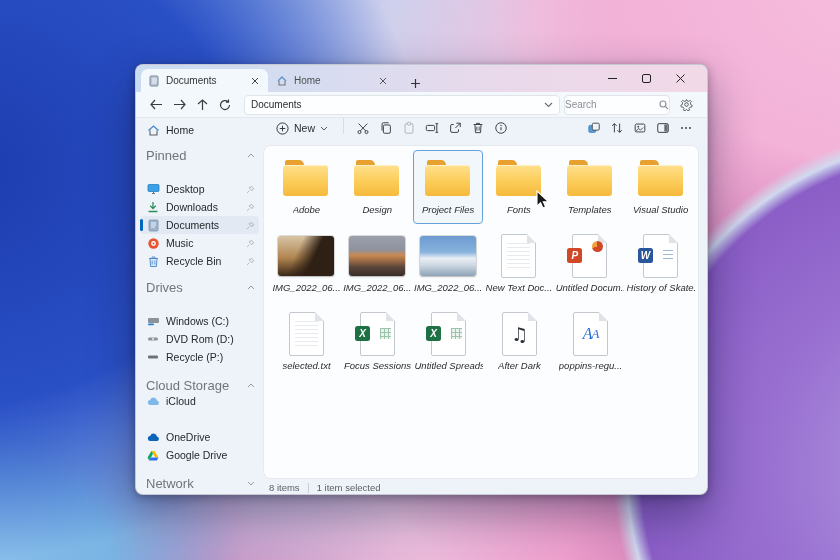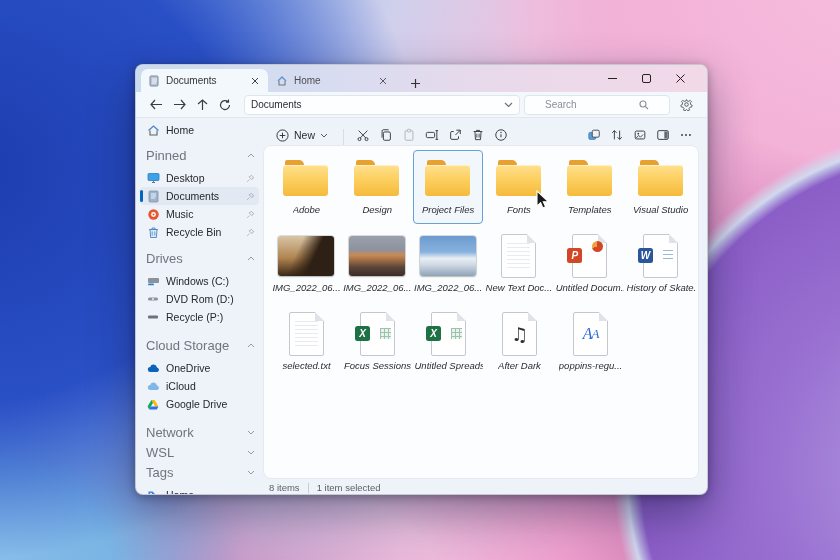--- a/index.html
+++ b/index.html
@@ -30,37 +30,37 @@
   .tab .tlabel{flex:1;margin-left:6px;white-space:nowrap;overflow:hidden;}
   .tclose{font-size:11px;color:#444;padding:0 3px;line-height:1;}
   .newtab{font-size:14px;color:#333;margin-left:10px;padding:0 4px 3px;}
   .wctl{margin-left:auto;display:flex;align-items:center;height:100%;padding-right:10px;}
   .wbtn{width:34px;height:100%;display:flex;align-items:center;justify-content:center;color:#222;}
   
   .navbar{height:26px;background:#f3f8fc;display:flex;align-items:center;border-bottom:1px solid #e3e8ee;padding:0 8px 0 10px;box-sizing:border-box;}
   .navbtn{width:20px;height:18px;display:flex;align-items:center;justify-content:center;color:#3a3d42;font-size:12px;margin-right:3px;}
   .addrbar{flex:1;height:18px;background:#fdfeff;border:1px solid #e1e5ea;border-radius:4px;display:flex;align-items:center;padding:0 6px;margin:0 4px 0 6px;}
   .addrbar .atext{font-size:10px;color:#2a2d31;flex:1;}
-  .searchbox{width:104px;height:18px;background:#fdfeff;border:1px solid #e1e5ea;border-radius:4px;display:flex;align-items:center;padding:0 20px;margin-right:6px;}
+  .searchbox{width:104px;height:18px;background:#fdfeff;border:1px solid #e1e5ea;border-radius:4px;display:flex;align-items:center;padding:0 0;margin-right:6px;}
   .searchbox .stext{font-size:10px;color:#8a8f96;flex:1;}
   
   .bodyrow{display:flex;height:378px;}
   .sidebar{width:127px;padding-top:3px;box-sizing:border-box;position:relative;flex:none;}
   .sitem{display:flex;align-items:center;height:18px;margin:0 4px;padding:0 4px 0 6px;border-radius:4px;position:relative;}
   .sitem .slabel{font-size:10.5px;color:#25282c;margin-left:6px;flex:1;white-space:nowrap;overflow:hidden;}
   .sitem .pin{margin-left:auto;opacity:.55;}
   .sitem.selected{background:#e2e9f3;}
   .sitem.selected::before{content:"";position:absolute;left:0;top:3px;bottom:3px;width:2.5px;border-radius:2px;background:#0067c0;}
   .shead{display:flex;align-items:center;height:14px;margin:0 8px 0 10px;font-size:13px;color:#70757d;}
   .shead .chev{margin-left:auto;opacity:.7;}
-  .mt9{margin-top:9px;} .mt10{margin-top:10px;align-items:center;} .mt12{margin-top:12px;} .mt6{margin-top:6px;} .mt2{margin-top:7px;}
+  .mt9{margin-top:9px;} .mt10{margin-top:10px;align-items:center;} .mt12{margin-top:12px;} .mt6{margin-top:6px;} .mt2{margin-top:18px;}
   .sic{width:14px;height:14px;display:flex;align-items:center;justify-content:center;flex:none;}
   
   .main{flex:1;display:flex;flex-direction:column;min-width:0;}
-  .toolbar{height:27px;display:flex;align-items:flex-end;padding:0 10px 0 6px;}
+  .toolbar{height:27px;display:flex;align-items:flex-start;padding:0 10px 0 6px;}
   .newbtn{display:flex;align-items:center;height:20px;padding:0 7px;border-radius:4px;color:#2a2d31;}
   .newbtn .nlabel{font-size:10.5px;margin:0 5px;}
   .tdiv{width:1px;height:16px;background:#d8dde3;margin:0 8px;}
   .tbtn{width:22px;height:20px;display:flex;align-items:center;justify-content:center;border-radius:4px;color:#3a3d42;}
   .tbtn.disabled{opacity:.35;}
   .tbspace{flex:1;}
   .tbtn + .tbtn{margin-left:1px;}
   
   .card{margin:0 8px 0 0;background:#fcfdff;border:1px solid #e6eaf0;border-radius:8px;height:334px;box-sizing:border-box;padding:4px 2px;overflow:hidden;}
   .frow{display:flex;margin-left:5px;}
@@ -245,20 +245,35 @@
         </span>
         <span class="slabel">Desktop</span>
         <span class="pin">
           <svg width="9" height="9" viewBox="0 0 12 12">
               <path d="M7 1.5l3.5 3.5-2 .6-.6 2L4 3.7l2-.6z" fill="none" stroke="#6a6f76" stroke-width="1"></path>
               <path d="M4.6 7.4L1.5 10.5" stroke="#6a6f76" stroke-width="1"></path>
             </svg>
         </span>
       </div>
 
+      <div class="sitem">
+        <span class="sic">
+          <svg width="12" height="12" viewBox="0 0 12 12">
+              <path d="M6 1v6M3.2 4.8L6 7.6l2.8-2.8" fill="none" stroke="#2f8f57" stroke-width="1.3"></path>
+              <path d="M1.5 10.5h9" stroke="#2f8f57" stroke-width="1.3"></path>
+            </svg>
+        </span>
+        <span class="slabel">Downloads</span>
+        <span class="pin">
+          <svg width="9" height="9" viewBox="0 0 12 12">
+              <path d="M7 1.5l3.5 3.5-2 .6-.6 2L4 3.7l2-.6z" fill="none" stroke="#6a6f76" stroke-width="1"></path>
+              <path d="M4.6 7.4L1.5 10.5" stroke="#6a6f76" stroke-width="1"></path>
+            </svg>
+        </span>
+      </div>
 
       <div class="sitem selected">
         <span class="sic">
           <svg width="11" height="13" viewBox="0 0 11 13">
               <rect x="1" y="1" width="9" height="11" rx="1" fill="#9db4cc" stroke="#7d94ac" stroke-width=".8"></rect>
               <path d="M3 4h5M3 6h5M3 8h4" stroke="#eef3f9" stroke-width="1"></path>
             </svg>
         </span>
         <span class="slabel">Documents</span>
         <span class="pin">
@@ -341,35 +356,35 @@
 
       <div class="shead mt12">
         <span>Cloud Storage</span>
         <span class="chev">
           <svg width="8" height="5" viewBox="0 0 8 5">
               <path d="M1 4l3-3 3 3" fill="none" stroke="#70757d" stroke-width="1"></path>
             </svg>
         </span>
       </div>
 
+      <div class="sitem">
+        <span class="sic">
+          <svg width="13" height="9" viewBox="0 0 13 9">
+              <path d="M3.5 8a2.5 2.5 0 0 1-.3-5A3.5 3.5 0 0 1 10 3.6 2.3 2.3 0 0 1 10.5 8z" fill="#7fb8e8"></path>
+            </svg>
+        </span>
+        <span class="slabel">iCloud</span>
+      </div>
       <div class="sitem mt2">
         <span class="sic">
           <svg width="13" height="9" viewBox="0 0 13 9">
               <path d="M3.5 8a2.5 2.5 0 0 1-.3-5A3.5 3.5 0 0 1 10 3.6 2.3 2.3 0 0 1 10.5 8z" fill="#0a64ba"></path>
             </svg>
         </span>
         <span class="slabel">OneDrive</span>
-      </div>
-      <div class="sitem">
-        <span class="sic">
-          <svg width="13" height="9" viewBox="0 0 13 9">
-              <path d="M3.5 8a2.5 2.5 0 0 1-.3-5A3.5 3.5 0 0 1 10 3.6 2.3 2.3 0 0 1 10.5 8z" fill="#7fb8e8"></path>
-            </svg>
-        </span>
-        <span class="slabel">iCloud</span>
       </div>
       <div class="sitem">
         <span class="sic">
           <svg width="12" height="11" viewBox="0 0 12 11">
               <path d="M4.4 1h3.2L11.4 7.6H8.2z" fill="#ffba00"></path>
               <path d="M4.4 1L.6 7.6l1.6 2.8L6 3.8z" fill="#0da960"></path>
               <path d="M2.2 10.4h7.6l1.6-2.8H3.8z" fill="#2d6ff1"></path>
             </svg>
         </span>
         <span class="slabel">Google Drive</span>

